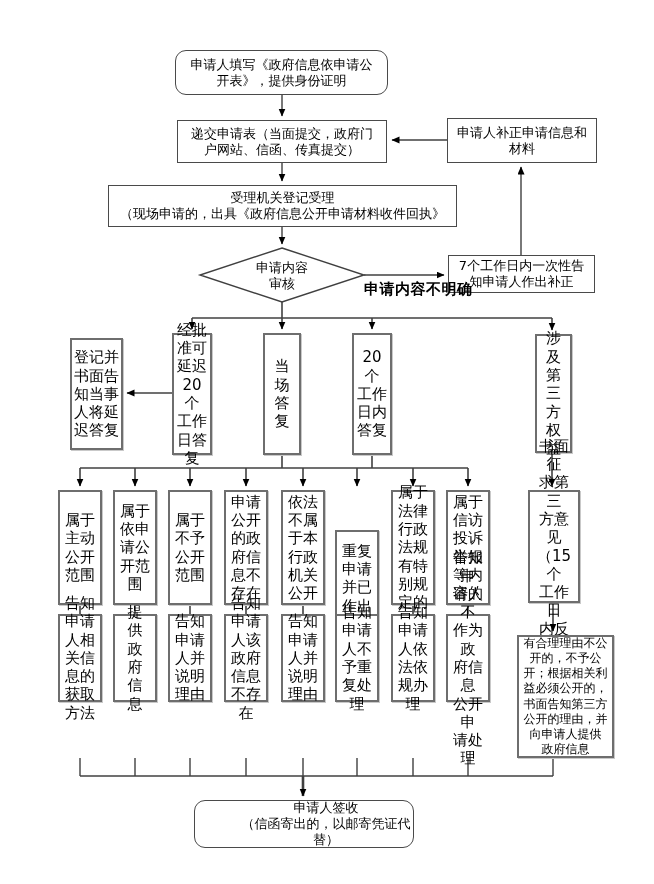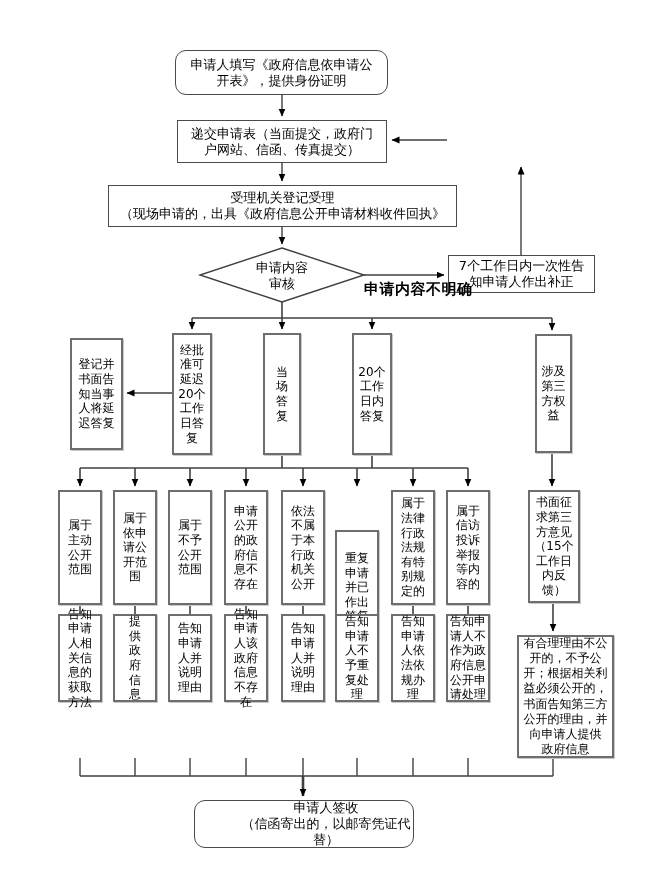--- a/index.html
+++ b/index.html
@@ -7,21 +7,21 @@
     position:relative;width:654px;height:884px;margin:0 auto;background:#ffffff;
     font-family:"DejaVu Sans",sans-serif;color:#000;overflow:hidden;
   }
   #edges{position:absolute;left:0;top:0;width:654px;height:884px;z-index:1;}
   .box{
     position:absolute;z-index:2;background:#ffffff;box-sizing:border-box;
     display:flex;align-items:center;justify-content:center;
     text-align:center;white-space:pre-line;line-height:1.22;
     border:1.5px solid #4a4a4a;font-size:13px;padding:1px 2px;
   }
-  .narrow{border:2px solid #6e6e6e;font-size:12px;box-shadow:1px 1px 0 #c9c9c9;}
+  .narrow{border:2px solid #6e6e6e;font-size:15px;box-shadow:1px 1px 0 #c9c9c9;}
   .rounded{border-radius:11px;}
   .lbl{
     position:absolute;z-index:3;font-size:15px;font-weight:bold;
     white-space:nowrap;letter-spacing:0.5px;
   }
   
   #n-start{left:175px;top:50px;width:213px;height:45px;}
   #n-submit{left:177px;top:120px;width:210px;height:43px;}
   #n-supplement{left:447px;top:118px;width:150px;height:45px;}
   #n-accept{left:108px;top:185px;width:349px;height:42px;}
@@ -119,20 +119,22 @@
       <path d="M553,758 V776"></path>
       <path d="M80,776 H553"></path>
       <path d="M303,776 V796" stroke-width="2.6" marker-end="url(#ah)"></path>
     </g>
   </svg>
 
   <div class="box" id="n-submit">递交申请表（当面提交，政府门
 户网站、信函、传真提交）</div>
   <div class="box rounded" id="n-start">申请人填写《政府信息依申请公
 开表》，提供身份证明</div>
+  <div class="box" id="n-supplement">申请人补正申请信息和
+材料</div>
   <div class="box" id="n-accept">受理机关登记受理
 （现场申请的，出具《政府信息公开申请材料收件回执》</div>
   <div class="box" id="n-review">申请内容
 审核</div>
   <div class="lbl" id="lbl-unclear">申请内容不明确</div>
   <div class="box" id="n-notify7">7个工作日内一次性告
 知申请人作出补正</div>
 
   <div class="box narrow" id="n-delaynotice">登记并
 书面告

